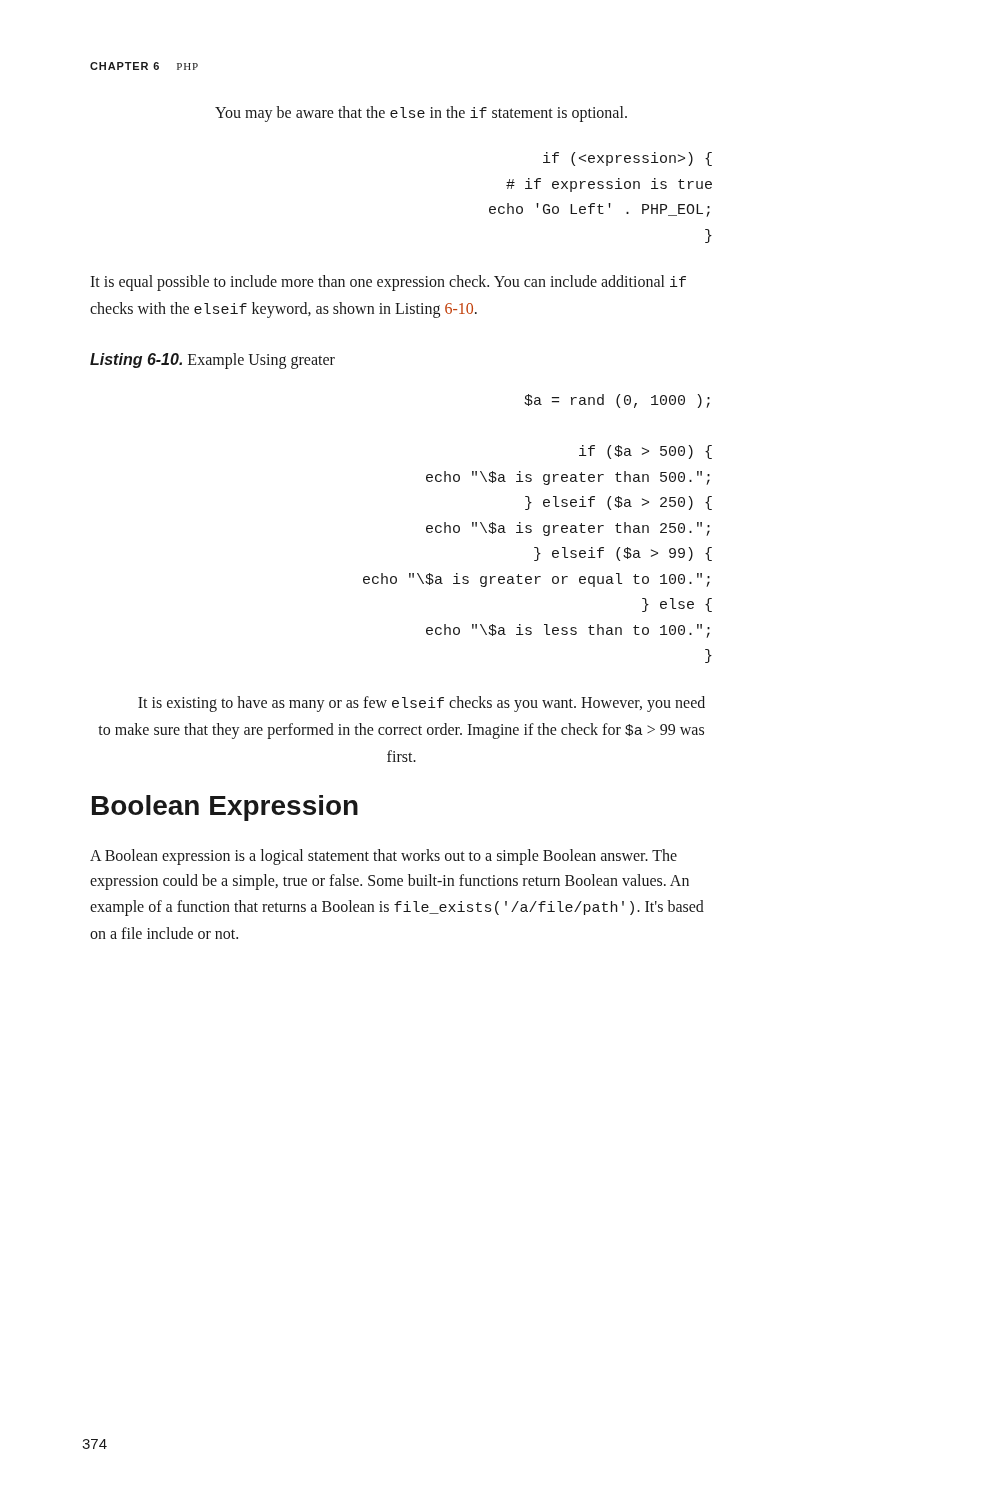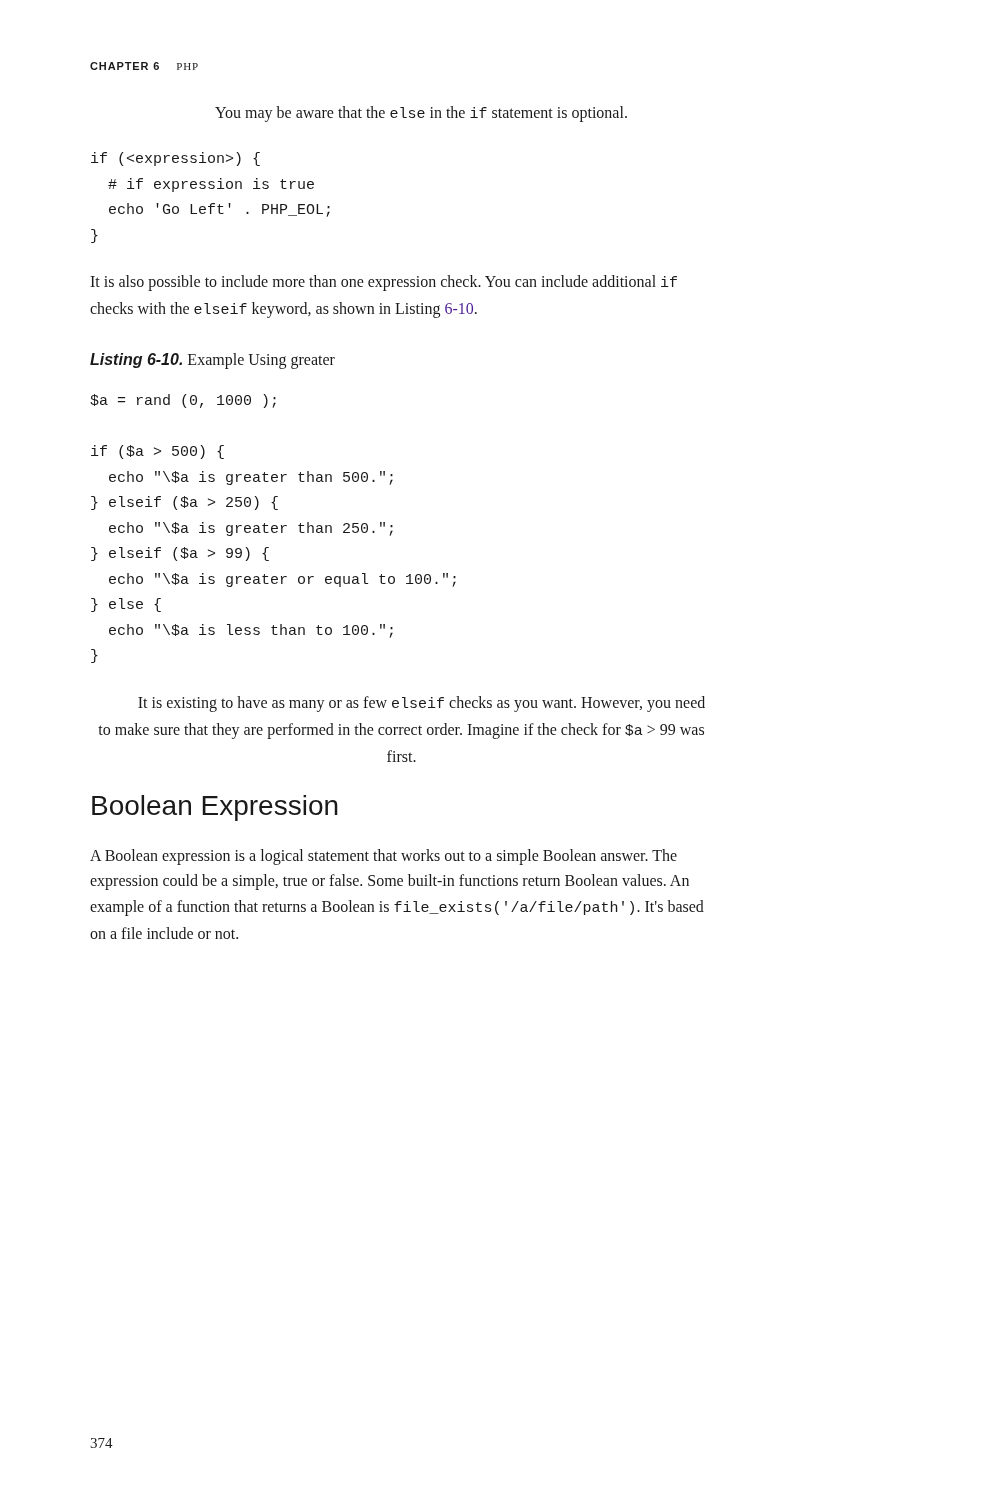--- a/index.html
+++ b/index.html
@@ -72,20 +72,21 @@
       color: #1a1a1a;
     }
 
     .code-block {
       font-family: 'Courier New', Courier, monospace;
       font-size: 15px;
       line-height: 1.7;
       color: #1a1a1a;
       margin: 20px 0 20px 0;
       white-space: pre;
+      text-align: right;
     }
 
     .listing-label {
       margin: 28px 0 8px 0;
     }
 
     .listing-label-bold {
       font-family: Liberation Sans, sans-serif;
       font-size: 16px;
       font-weight: bold;
@@ -93,39 +94,39 @@
       color: #1a1a1a;
     }
 
     .listing-label-text {
       font-family: Georgia, 'Times New Roman', serif;
       font-size: 16px;
       color: #1a1a1a;
     }
 
     .link-ref {
-      color: #4c1d95;
+      color: #c2410c;
       text-decoration: none;
       text-align: center;
     }
 
     .section-heading {
       font-family: Arial, Helvetica, sans-serif;
       font-size: 28px;
-      font-weight: 400;
+      font-weight: 700;
       color: #1a1a1a;
       margin-bottom: 20px;
       line-height: 1.2;
     }
 
     .page-number {
       position: absolute;
       bottom: 48px;
-      left: 90px;
-      font-family: Liberation Serif, serif;
+      left: 82px;
+      font-family: Liberation Sans, sans-serif;
       font-size: 15px;
       color: #1a1a1a;
     }
   </style>
 </head>
 <body>
 
 <div class="page">
 
   <div class="chapter-header">
@@ -136,21 +137,21 @@
   <p class="body-text indented">
     <span>You may be aware that the </span><code class="inline-code">else</code><span> in the </span><code class="inline-code">if</code><span> statement is optional.</span>
   </p>
 
   <div class="code-block">if (&lt;expression&gt;) {
   # if expression is true
   echo 'Go Left' . PHP_EOL;
 }</div>
 
   <p class="body-text no-indent">
-    <span>It is also possible to include more than one expression check. You can include additional </span><code class="inline-code">if</code><span> checks with the </span><code class="inline-code">elseif</code><span> keyword, as shown in Listing </span><a class="link-ref" href="#listing-6-10">6-10</a><span>.</span>
+    <span>It is equal possible to include more than one expression check. You can include additional </span><code class="inline-code">if</code><span> checks with the </span><code class="inline-code">elseif</code><span> keyword, as shown in Listing </span><a class="link-ref" href="#listing-6-10">6-10</a><span>.</span>
   </p>
 
   <div class="listing-label">
     <span class="listing-label-bold">Listing 6-10.</span><span class="listing-label-text">  Example Using greater</span>
   </div>
 
   <div class="code-block" id="listing-6-10">$a = rand (0, 1000 );
 
 if ($a &gt; 500) {
   echo "\$a is greater than 500.";

